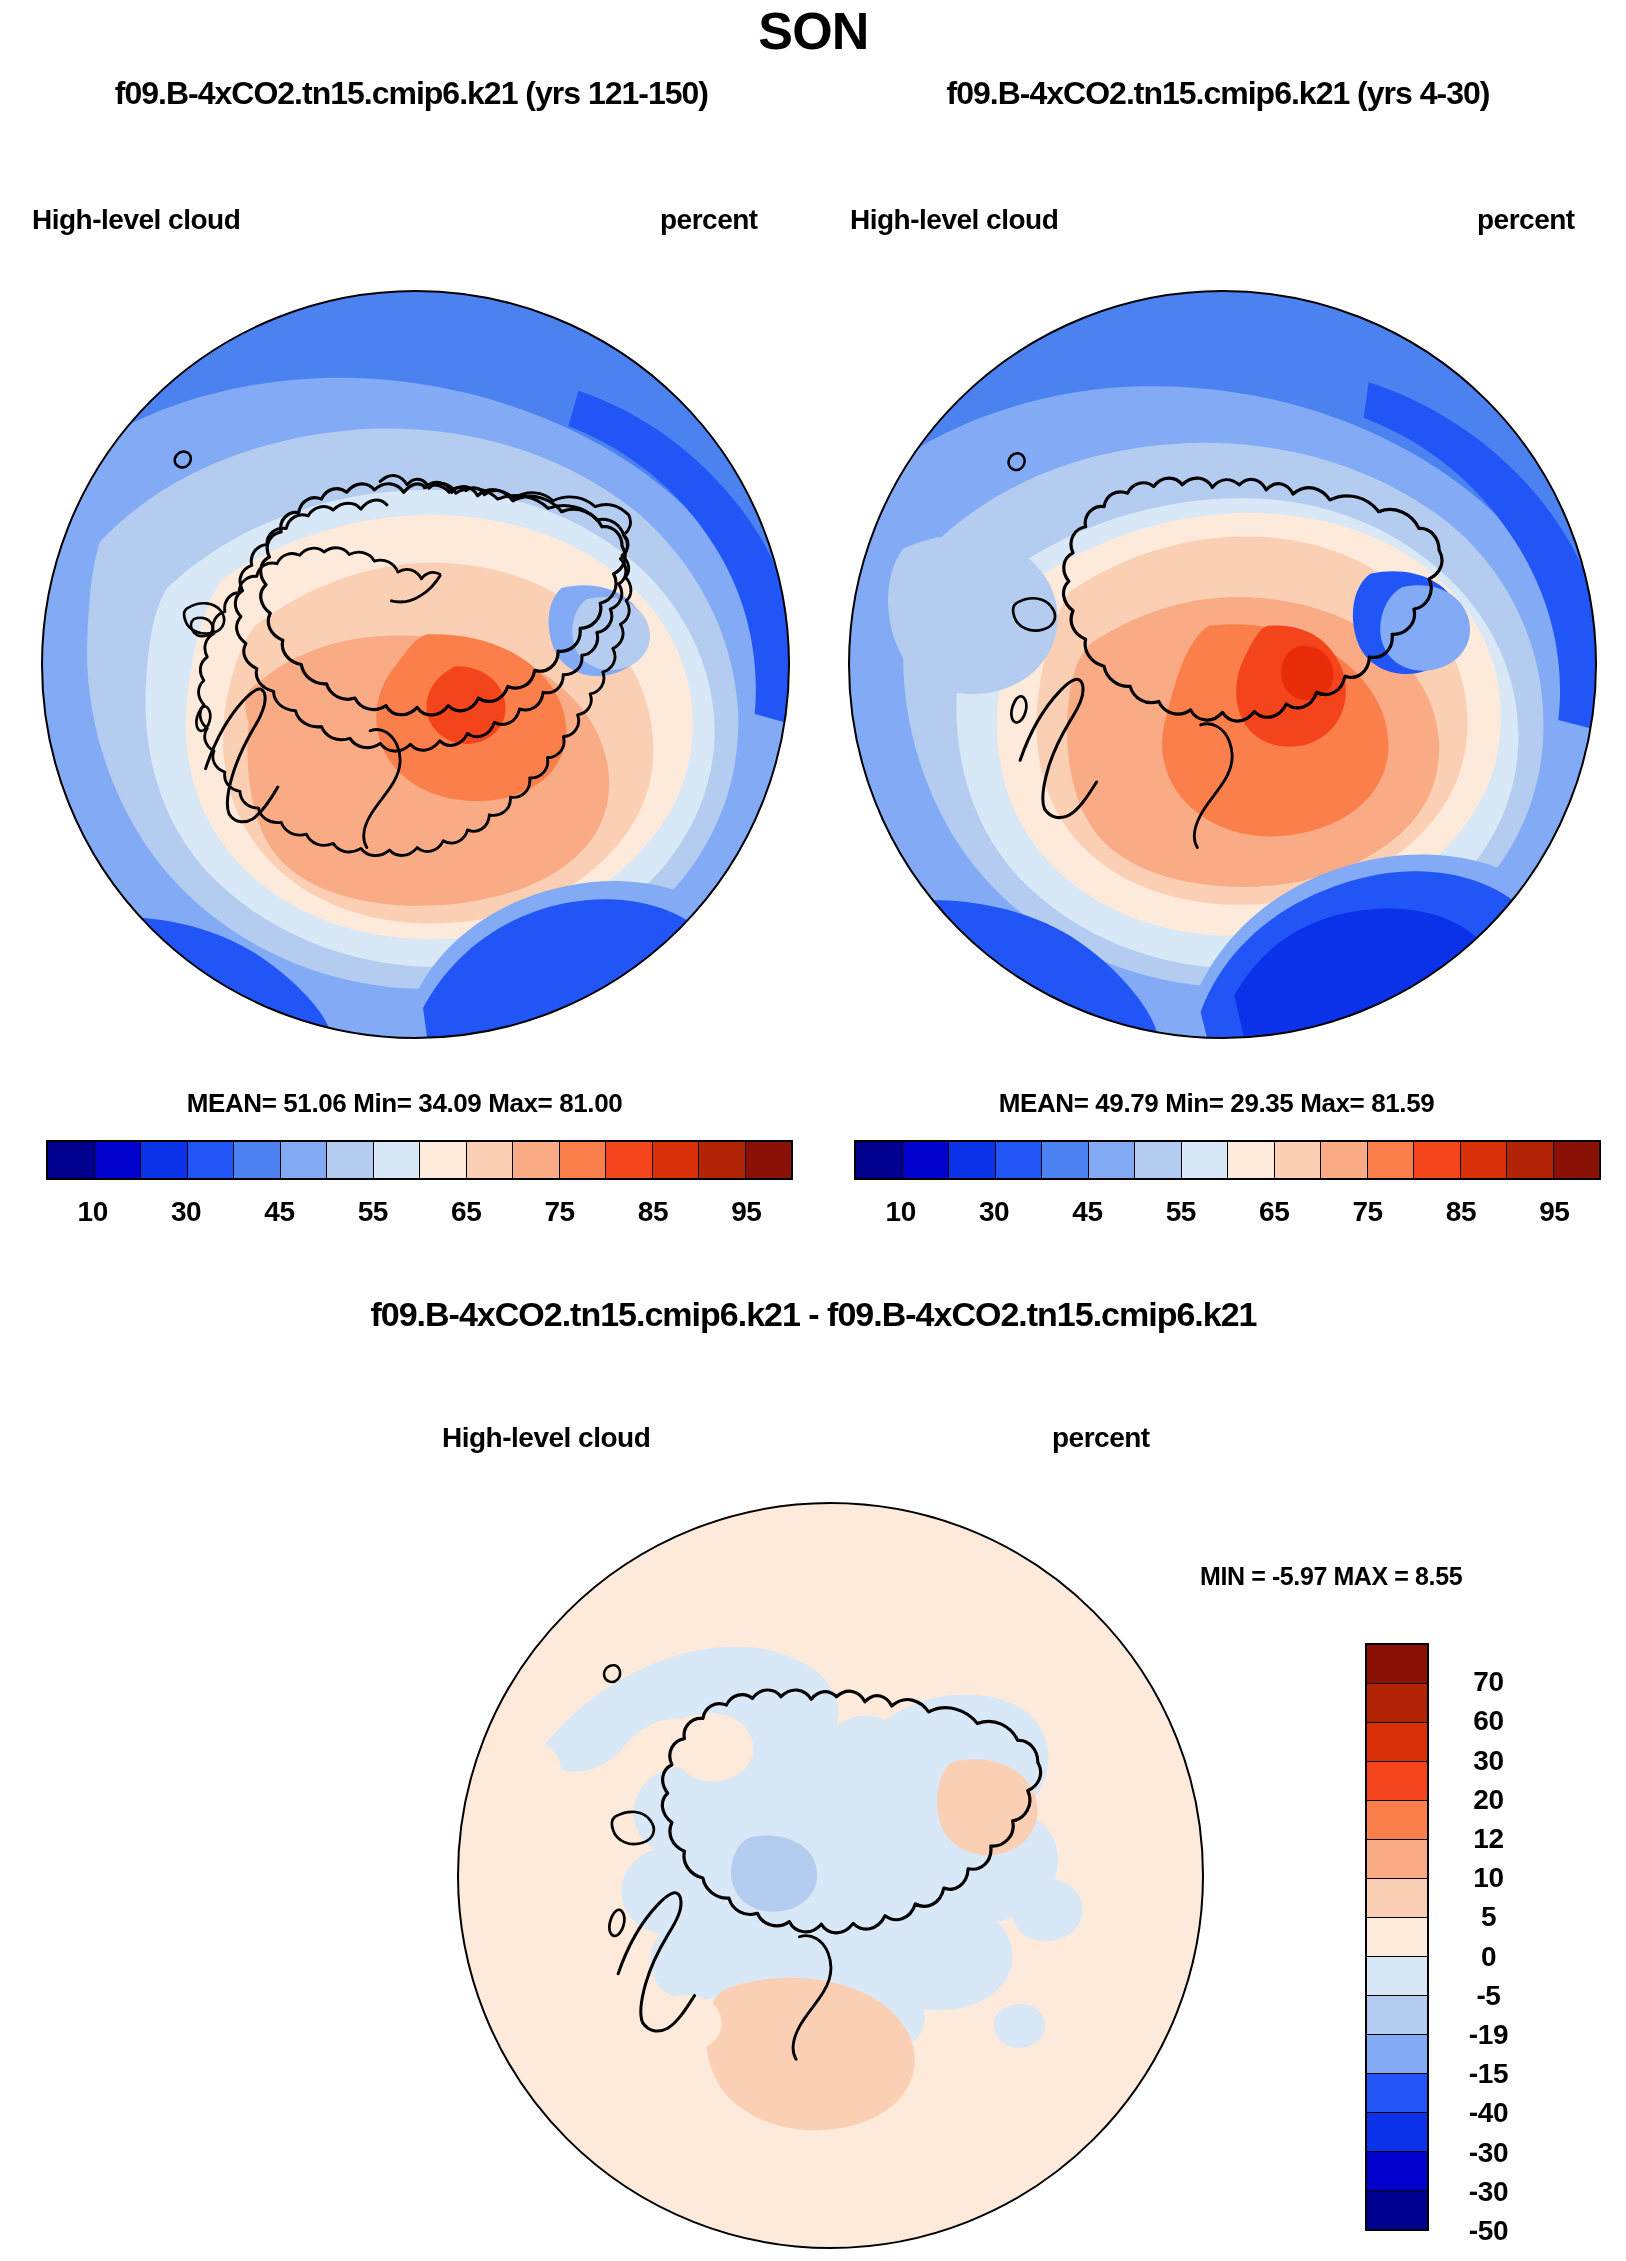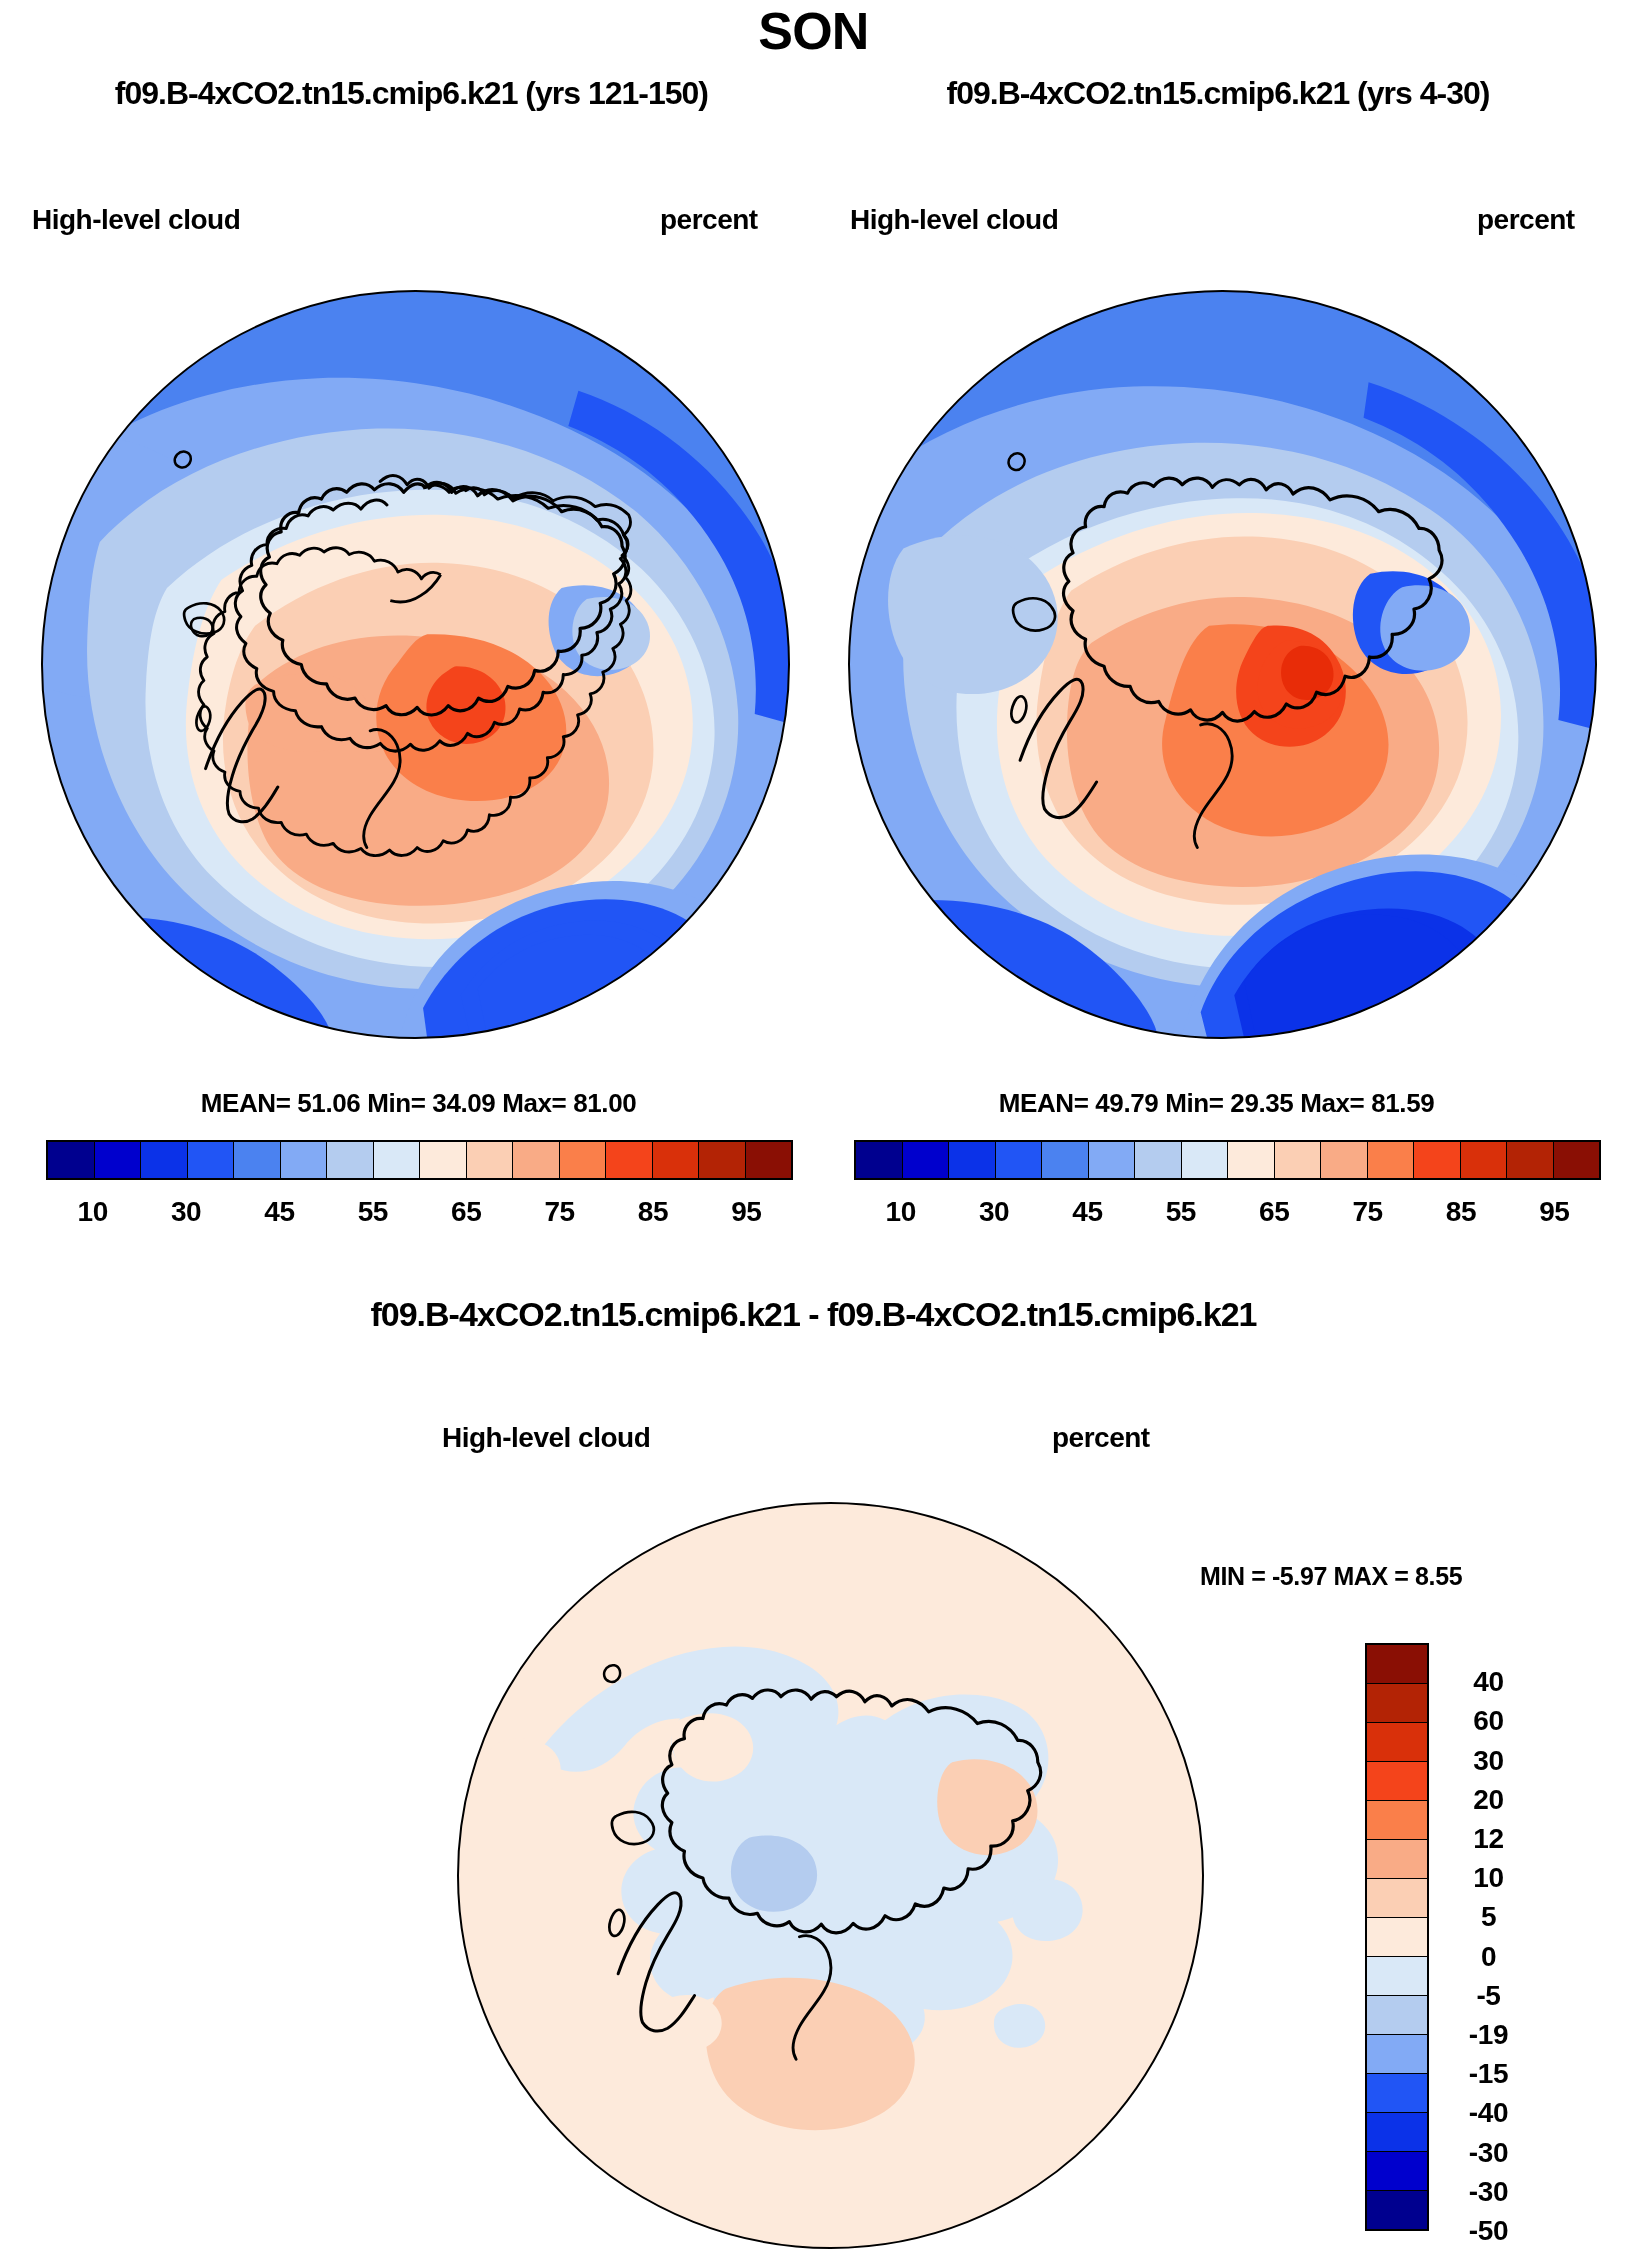--- a/index.html
+++ b/index.html
@@ -70,21 +70,21 @@
   #ring-diff  { left: 457px; top: 1502px; width: 747px; height: 747px; }
 
   
   .stats-line {
     top: 1088px;
     font-size: 26px;
     font-weight: bold;
     white-space: nowrap;
     letter-spacing: -0.4px;
   }
-  #stats-left  { left: 20px;  width: 797px; text-align: center; }
+  #stats-left  { left: 6px;  width: 797px; text-align: center; }
   #stats-right { left: 818px; width: 797px; text-align: center; }
 
   
   .cbar-h {
     height: 40px;
     border: 2.5px solid #000;
     box-sizing: border-box;
     display: flex;
   }
   .cbar-h .cell {
@@ -633,21 +633,21 @@
     <div class="cell" style="background: rgb(217, 232, 247);"></div>
     <div class="cell" style="background: rgb(180, 204, 239);"></div>
     <div class="cell" style="background: rgb(130, 170, 245);"></div>
     <div class="cell" style="background: rgb(33, 85, 245);"></div>
     <div class="cell" style="background: rgb(11, 50, 232);"></div>
     <div class="cell" style="background: rgb(0, 0, 205);"></div>
     <div class="cell" style="background: rgb(0, 0, 143);"></div>
   </div>
 <div class="abs" id="cbar-diff-labels">
     <div class="tick">
-      <span>40</span>
+      <span>70</span>
     </div>
     <div class="tick">
       <span>60</span>
     </div>
     <div class="tick">
       <span>30</span>
     </div>
     <div class="tick">
       <span>20</span>
     </div>

